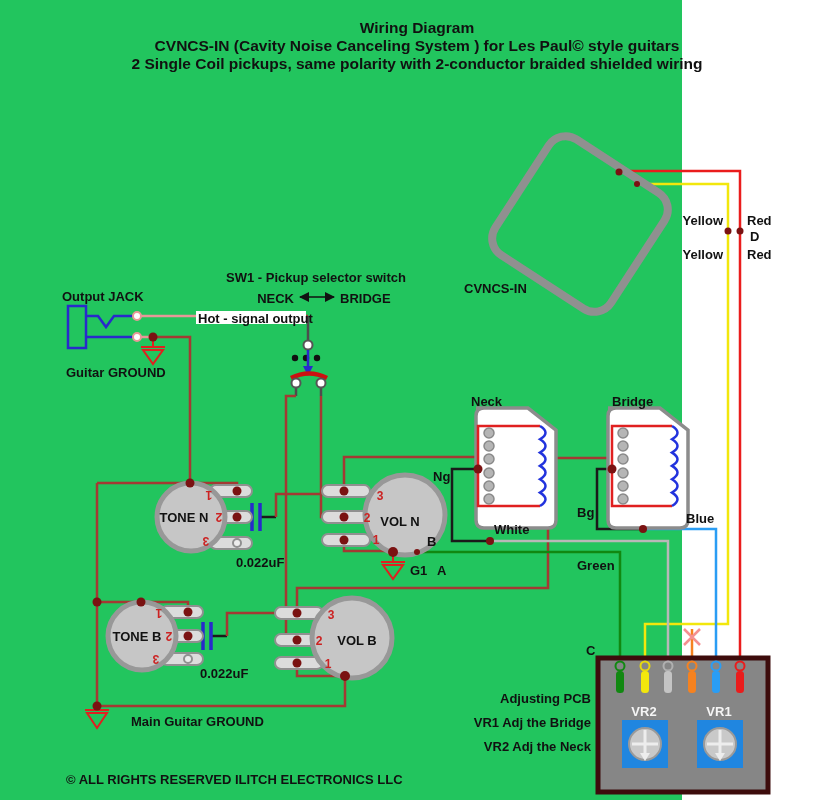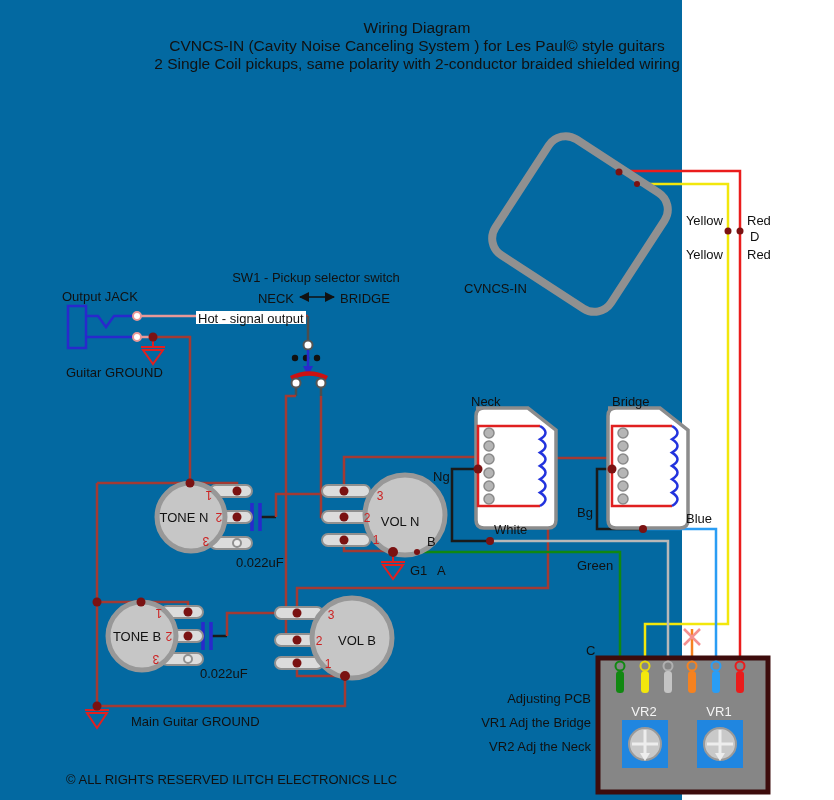--- a/index.html
+++ b/index.html
@@ -1,16 +1,16 @@
 <!DOCTYPE html>
 <html><head>
 <meta charset="utf-8">
 <style>
   html,body{margin:0;padding:0;background:#ffffff;}
-  .stage{width:682px;height:800px;position:relative;background:#0369a1;}
+  .stage{width:682px;height:800px;position:relative;background:#22c55e;font-weight:bold;}
   text{font-family:"Liberation Sans","DejaVu Sans",sans-serif;fill:#111;font-size:13px;}
   .t15{font-size:15.5px;}
   .t12{font-size:12px;fill:#cc2222;}
   .twhite{fill:#f5f5f5;font-size:13px;}
   .mid{text-anchor:middle;}
   .end{text-anchor:end;}
 </style>
 </head>
 <body>
 

